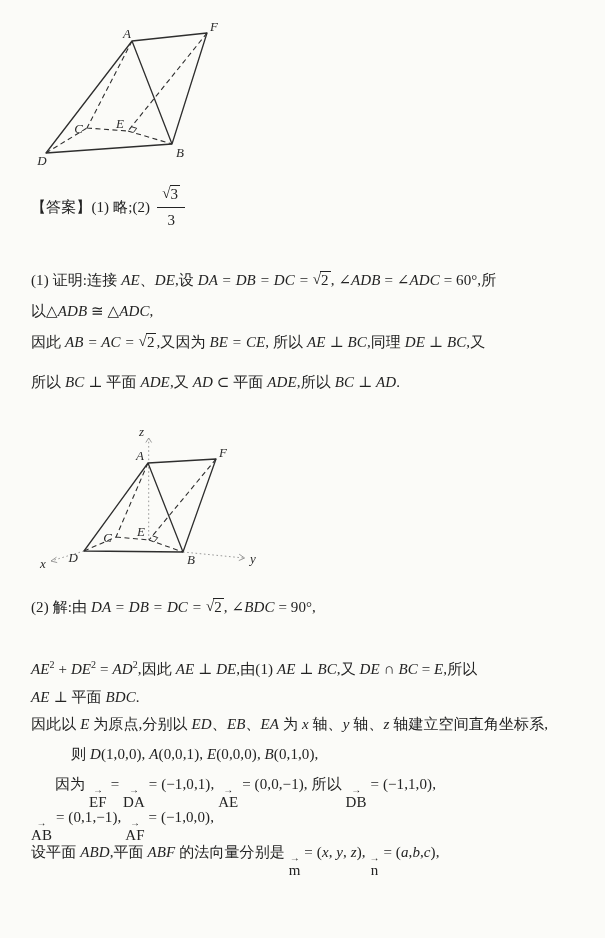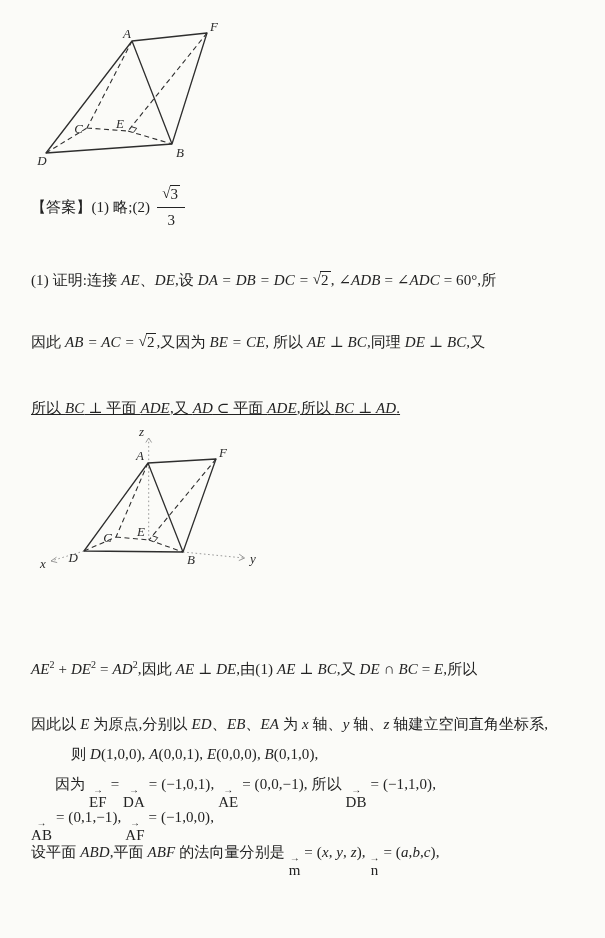--- a/index.html
+++ b/index.html
@@ -60,22 +60,23 @@
   </svg>
 
   <div class="line answer-line" style="top:184px;">
       <span class="rt">【答案】(1) 略;(2)</span>
       <span class="rf">
         <span class="rf-n"><span class="rs"><span class="rs-sym">√</span><span class="rs-val">3</span></span></span>
         <span class="rf-d">3</span>
       </span>
     </div>
   <div class="line" style="top:270px;"><span class="rt">(1) 证明:连接 </span><span class="rm">AE</span><span class="rt">、</span><span class="rm">DE</span><span class="rt">,设 </span><span class="rm">DA = DB = DC = </span><span class="rs"><span class="rs-sym">√</span><span class="rs-val">2</span></span><span class="rt">, ∠</span><span class="rm">ADB</span><span class="rt"> = ∠</span><span class="rm">ADC</span><span class="rt"> = 60°,所</span></div>
+  <div class="line" style="top:301px;"><span class="rt">以△</span><span class="rm">ADB</span><span class="rt"> ≅ △</span><span class="rm">ADC</span><span class="rt">,</span></div>
   <div class="line" style="top:332px;"><span class="rt">因此 </span><span class="rm">AB = AC = </span><span class="rs"><span class="rs-sym">√</span><span class="rs-val">2</span></span><span class="rt">,又因为 </span><span class="rm">BE = CE</span><span class="rt">, 所以 </span><span class="rm">AE</span><span class="rt"> ⊥ </span><span class="rm">BC</span><span class="rt">,同理 </span><span class="rm">DE</span><span class="rt"> ⊥ </span><span class="rm">BC</span><span class="rt">,又</span></div>
-  <div class="line" style="top:398px;text-decoration:underline;"><span class="rt">所以 </span><span class="rm">BC</span><span class="rt"> ⊥ 平面 </span><span class="rm">ADE</span><span class="rt">,又 </span><span class="rm">AD</span><span class="rt"> ⊂ 平面 </span><span class="rm">ADE</span><span class="rt">,所以 </span><span class="rm">BC</span><span class="rt"> ⊥ </span><span class="rm">AD</span><span class="rt">.</span></div>
+  <div class="line" style="top:372px;"><span class="rt">所以 </span><span class="rm">BC</span><span class="rt"> ⊥ 平面 </span><span class="rm">ADE</span><span class="rt">,又 </span><span class="rm">AD</span><span class="rt"> ⊂ 平面 </span><span class="rm">ADE</span><span class="rt">,所以 </span><span class="rm">BC</span><span class="rt"> ⊥ </span><span class="rm">AD</span><span class="rt">.</span></div>
 
   <svg class="fig" style="left:38px;top:420px;" width="240" height="170" viewBox="0 0 240 170">
     <g class="axes">
       <path d="M110.7,120 L110.7,18 M46,131 L13,141 M145,132 L206,138"></path>
     </g>
     <g class="axarrow">
       <path d="M107.8,22.5 L110.7,18 L113.6,22.5 M18.5,137.2 L13,141 L19.2,142.6 M201.2,134.2 L206.6,138 L200.8,140.6"></path>
     </g>
     <g class="solid">
       <path d="M110,43 L178,39 M178,39 L145,132 M110,43 L145,132 M110,43 L46,131 M46,131 L145,132"></path>
@@ -90,21 +91,23 @@
       <text x="74" y="122" text-anchor="end">C</text>
       <text x="107" y="116" text-anchor="end">E</text>
       <text x="40" y="142" text-anchor="end">D</text>
       <text x="149" y="144">B</text>
       <text x="106" y="16" text-anchor="end">z</text>
       <text x="2" y="148">x</text>
       <text x="212" y="143">y</text>
     </g>
   </svg>
 
+  <div class="line" style="top:597px;"><span class="rt">(2) 解:由 </span><span class="rm">DA = DB = DC = </span><span class="rs"><span class="rs-sym">√</span><span class="rs-val">2</span></span><span class="rt">, ∠</span><span class="rm">BDC</span><span class="rt"> = 90°,</span></div>
   <div class="line" style="top:659px;"><span class="rm">AE</span><span class="rp">2</span><span class="rt"> + </span><span class="rm">DE</span><span class="rp">2</span><span class="rt"> = </span><span class="rm">AD</span><span class="rp">2</span><span class="rt">,因此 </span><span class="rm">AE</span><span class="rt"> ⊥ </span><span class="rm">DE</span><span class="rt">,由(1) </span><span class="rm">AE</span><span class="rt"> ⊥ </span><span class="rm">BC</span><span class="rt">,又 </span><span class="rm">DE</span><span class="rt"> ∩ </span><span class="rm">BC</span><span class="rt"> = </span><span class="rm">E</span><span class="rt">,所以</span></div>
+  <div class="line" style="top:687px;"><span class="rm">AE</span><span class="rt"> ⊥ 平面 </span><span class="rm">BDC</span><span class="rt">.</span></div>
   <div class="line" style="top:714px;"><span class="rt">因此以 </span><span class="rm">E</span><span class="rt"> 为原点,分别以 </span><span class="rm">ED</span><span class="rt">、</span><span class="rm">EB</span><span class="rt">、</span><span class="rm">EA</span><span class="rt"> 为 </span><span class="rm">x</span><span class="rt"> 轴、</span><span class="rm">y</span><span class="rt"> 轴、</span><span class="rm">z</span><span class="rt"> 轴建立空间直角坐标系,</span></div>
   <div class="line" style="top:744px;margin-left:40px;"><span class="rt">则 </span><span class="rm">D</span><span class="rt">(1,0,0), </span><span class="rm">A</span><span class="rt">(0,0,1), </span><span class="rm">E</span><span class="rt">(0,0,0), </span><span class="rm">B</span><span class="rt">(0,1,0),</span></div>
   <div class="line" style="top:774px;margin-left:24px;"><span class="rt">因为 </span><span class="rv">
         <span class="rv-arrow">→</span>
         <span class="rv-base">EF</span>
       </span><span class="rt"> = </span><span class="rv">
         <span class="rv-arrow">→</span>
         <span class="rv-base">DA</span>
       </span><span class="rt"> = (−1,0,1), </span><span class="rv">
         <span class="rv-arrow">→</span>

